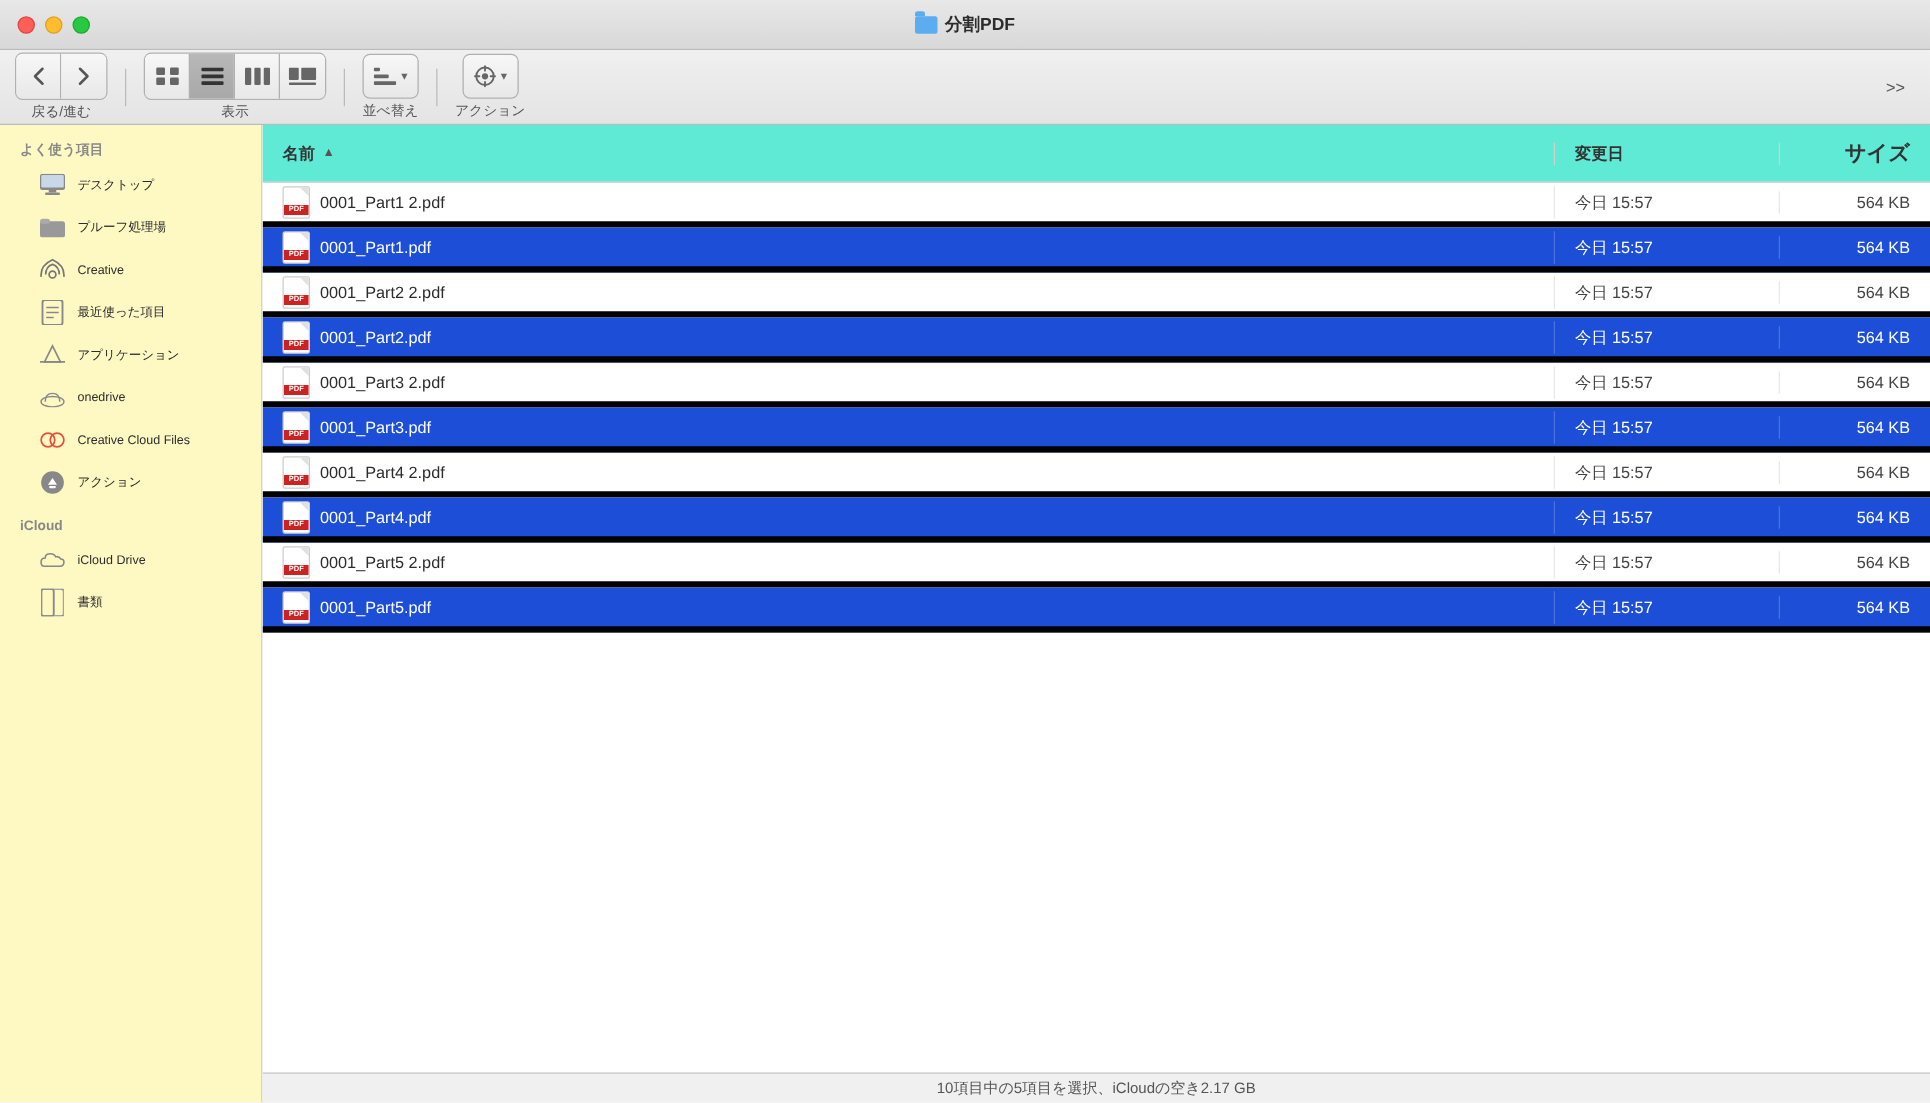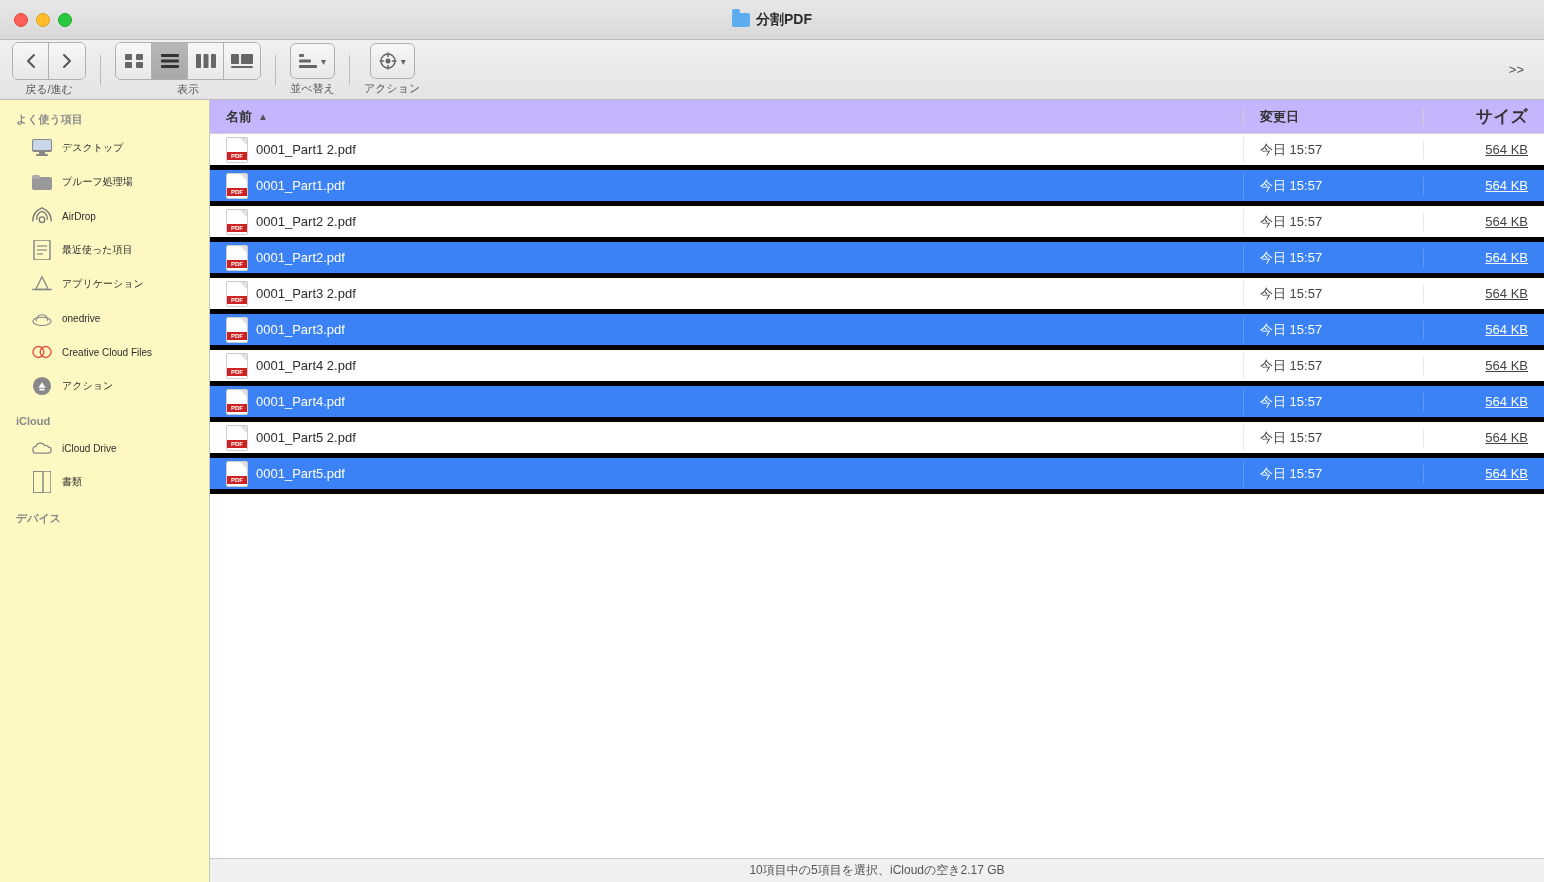--- a/index.html
+++ b/index.html
@@ -197,23 +197,23 @@
     .file-area {
       flex: 1;
       display: flex;
       flex-direction: column;
       background: #fff;
       overflow: hidden;
     }
     .file-list-header {
       display: flex;
       align-items: center;
-      background: #c4b5fd;
+      background: #5eead4;
       border-bottom: 1px solid #d0d0d0;
-      height: 34px;
+      height: 46px;
       flex-shrink: 0;
     }
     .col-name {
       flex: 1;
       display: flex;
       align-items: center;
       padding: 0 16px;
       font-size: 13px;
       font-weight: 600;
       color: #333;
@@ -243,21 +243,21 @@
       flex: 1;
       overflow-y: auto;
     }
     .file-row {
       display: flex;
       align-items: center;
       height: 36px;
       border-bottom: 5px solid #000000;
       cursor: pointer;
     }
-    .file-row.selected { background: #3b82f6; }
+    .file-row.selected { background: #1d4ed8; }
     .file-row.selected .file-name,
     .file-row.selected .file-date,
     .file-row.selected .file-size { color: #fff; }
 
     .file-cell-name {
       flex: 1;
       display: flex;
       align-items: center;
       gap: 8px;
       padding: 0 16px;
@@ -273,21 +273,20 @@
       border-right: 1px solid #e8e8e8;
     }
     .file-row.selected .file-cell-date { border-right-color: rgba(255,255,255,0.2); }
 
     .file-cell-size {
       width: 120px;
       padding: 0 16px;
       font-size: 13px;
       color: #444;
       text-align: right;
-      text-decoration: underline;
     }
 
     .file-name { font-size: 13px; color: #2c2c2c; }
 
     
     .pdf-icon {
       width: 22px;
       height: 26px;
       background: white;
       border: 1px solid #ccc;
@@ -487,21 +486,21 @@
     </div>
 
     <div class="sidebar-item">
       <div class="sidebar-icon">
         <svg width="22" height="20" viewBox="0 0 22 20">
           <circle cx="11" cy="14" r="3" fill="none" stroke="#777" stroke-width="1.5"></circle>
           <path d="M5 14 Q5 7 11 5 Q17 7 17 14" fill="none" stroke="#777" stroke-width="1.5"></path>
           <path d="M1 16 Q0 6 11 1 Q22 6 21 16" fill="none" stroke="#777" stroke-width="1.5"></path>
         </svg>
       </div>
-      <span class="sidebar-item-label">AirDrop</span>
+      <span class="sidebar-item-label">Creative</span>
     </div>
 
     <div class="sidebar-item">
       <div class="sidebar-icon">
         <svg width="20" height="20" viewBox="0 0 20 20">
           <rect x="2" y="0" width="16" height="20" rx="2" fill="none" stroke="#888" stroke-width="1.5"></rect>
           <line x1="5" y1="6" x2="15" y2="6" stroke="#888" stroke-width="1.2"></line>
           <line x1="5" y1="10" x2="15" y2="10" stroke="#888" stroke-width="1.2"></line>
           <line x1="5" y1="14" x2="11" y2="14" stroke="#888" stroke-width="1.2"></line>
         </svg>
@@ -564,21 +563,20 @@
     <div class="sidebar-item">
       <div class="sidebar-icon">
         <svg width="18" height="22" viewBox="0 0 18 22">
           <rect x="0" y="0" width="18" height="22" rx="2" fill="none" stroke="#888" stroke-width="1.5"></rect>
           <rect x="0" y="0" width="10" height="22" rx="2" fill="none" stroke="#888" stroke-width="1.5"></rect>
         </svg>
       </div>
       <span class="sidebar-item-label">書類</span>
     </div>
 
-    <div class="sidebar-section-header">デバイス</div>
   </div>
 
   <div class="file-area">
 
     <div class="file-list-header">
       <div class="col-name">
         <span>名前</span>
         <span class="sort-arrow">▲</span>
       </div>
       <div class="col-date">

